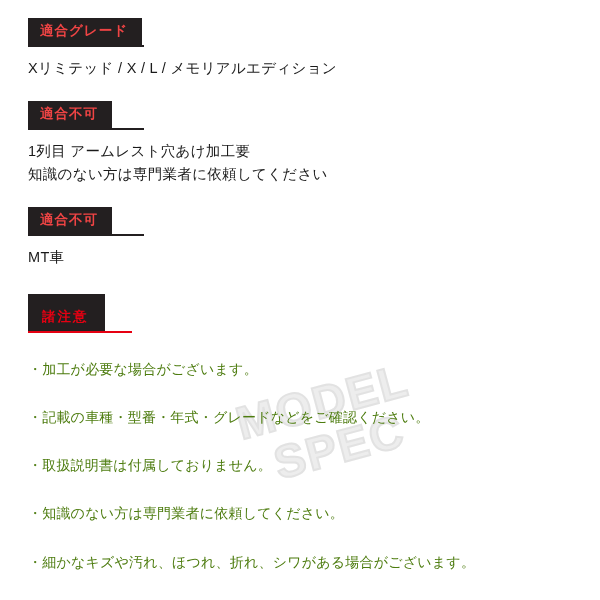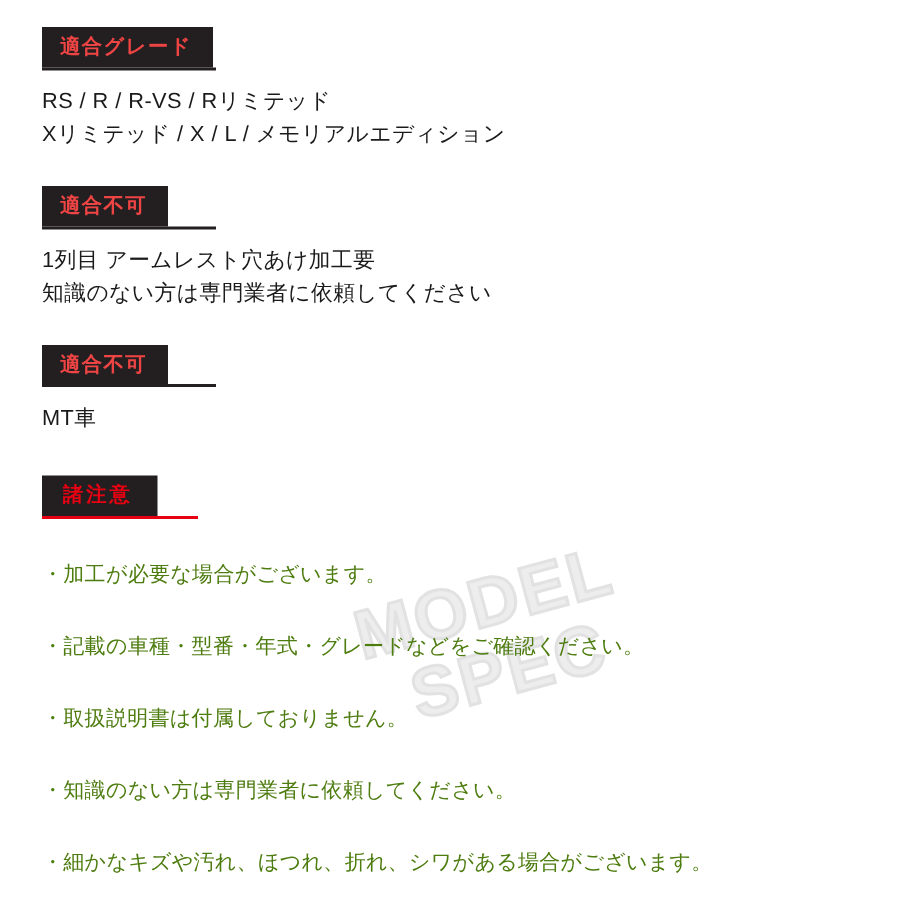--- a/index.html
+++ b/index.html
@@ -88,21 +88,21 @@
   }
 
   
   .tag-red {
     display: inline-block;
     background: #231f20;
     color: #e60012;
     font-size: 13.5px;
     font-weight: bold;
     letter-spacing: 2px;
-    padding: 6px 16px 6px 14px;
+    padding: 16px 16px 6px 14px;
     line-height: 1.1;
   }
   .tag-underline-red {
     border-bottom: 2px solid #e60012;
     width: 104px;
     margin-bottom: 12px;
   }
 
   .notes {
     list-style: none;
@@ -134,21 +134,20 @@
     <div class="watermark-line second">SPEC</div>
   </div>
 
   <div class="content">
 
     <div class="section">
       <div class="tag-wrap">
         <span class="tag">適合グレード</span>
       </div>
       <div class="tag-underline"></div>
-      <div class="body-line">RS / R / R-VS / Rリミテッド</div>
       <div class="body-line">Xリミテッド / X / L / メモリアルエディション</div>
     </div>
 
     <div class="section">
       <div class="tag-wrap">
         <span class="tag">適合不可</span>
       </div>
       <div class="tag-underline"></div>
       <div class="body-line">1列目 アームレスト穴あけ加工要</div>
       <div class="body-line">知識のない方は専門業者に依頼してください</div>

